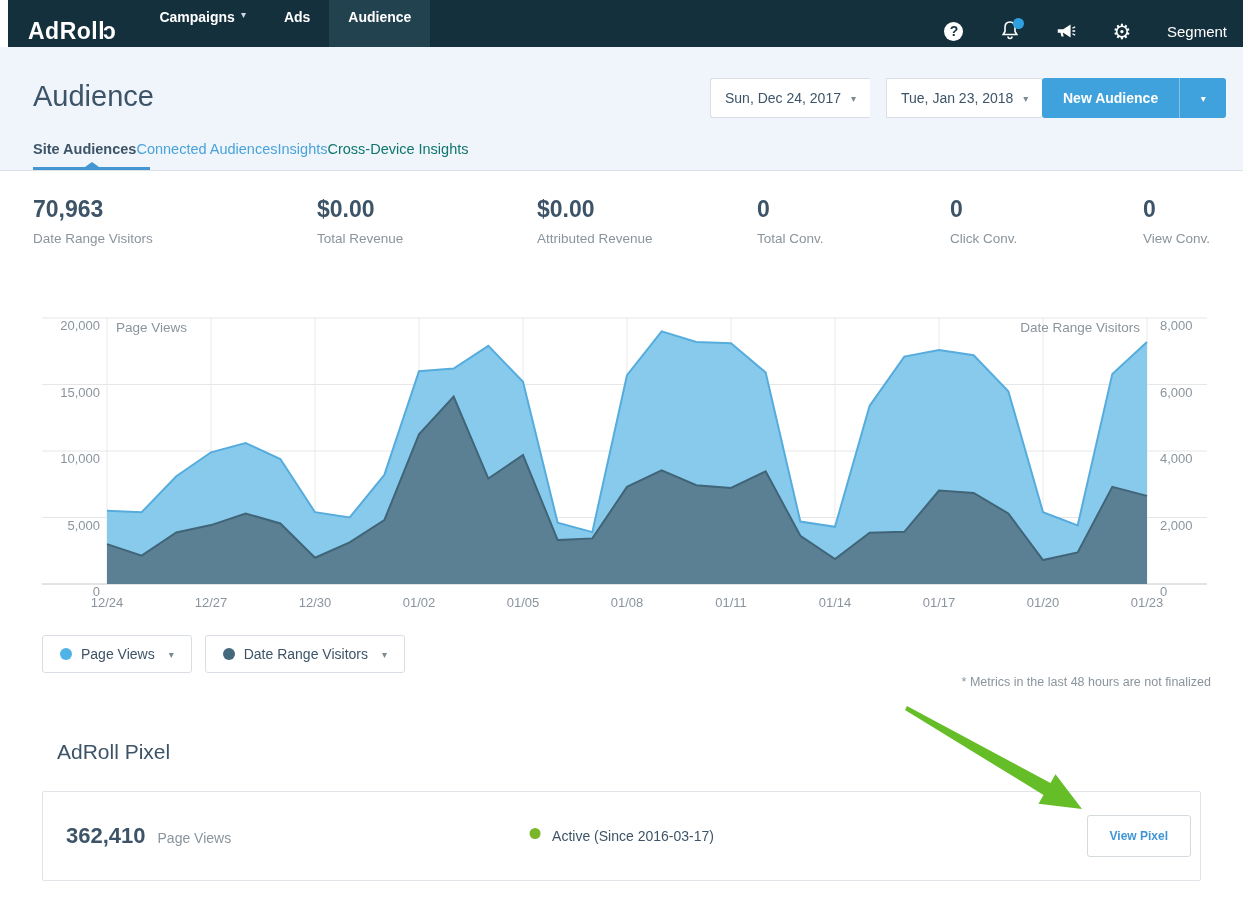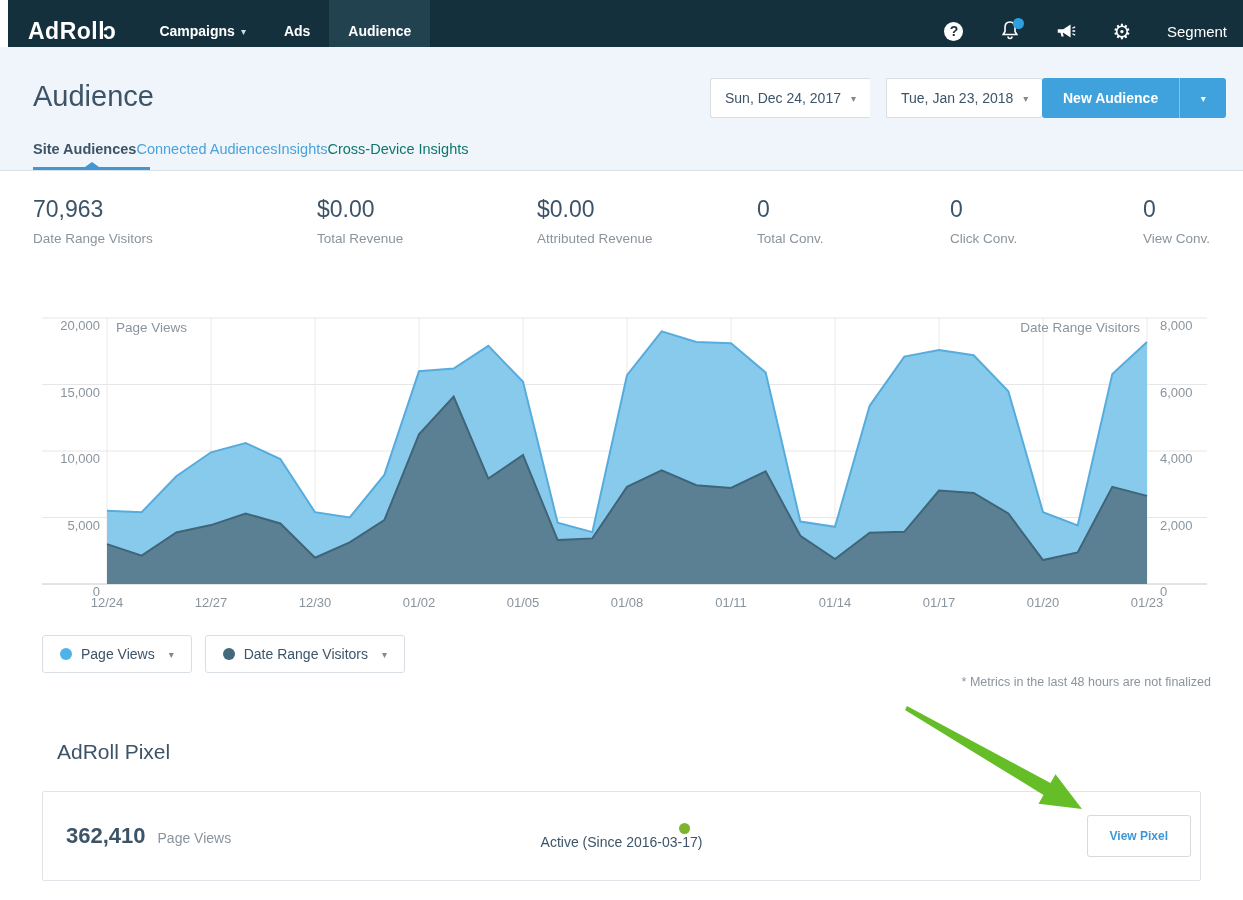--- a/index.html
+++ b/index.html
@@ -5,21 +5,21 @@
   * { margin:0; padding:0; box-sizing:border-box; }
   html,body { background:#fff; }
   body { font-family:"Liberation Sans","DejaVu Sans",sans-serif; }
   .page { position:relative; width:1243px; height:900px; overflow:hidden; background:#fff; }
 
   
   .topnav { position:absolute; top:0; left:0; width:100%; height:62px; background:#15303d; display:flex; align-items:stretch;margin-left:8px; }
   .logo { display:flex; align-items:center; padding:0 24px 0 20px; color:#fff; font-size:23px; font-weight:700; letter-spacing:0.5px; }
   .logo .hook { font-weight:700; margin-left:-2px; }
   .nav-items { display:flex; align-items:stretch; }
-  .nav-item { display:flex; align-items:center; padding:9px 19px; color:#fff; font-size:14px; font-weight:700; cursor:pointer; position:relative; }
+  .nav-item { display:flex; padding:9px 19px; color:#fff; font-size:14px; font-weight:700; cursor:pointer; position:relative; }
   .nav-item.active { background:#23424f; }
   .nav-item.active::after { content:""; position:absolute; bottom:0; left:50%; margin-left:-6px;
       border-left:6px solid transparent; border-right:6px solid transparent; border-bottom:6px solid #eff5fa; }
   .nav-item .caret { font-size:10px; margin-left:6px; color:#cfdbe2; }
   .nav-right { margin-left:auto; display:flex; align-items:center; gap:34px; padding-right:24px; }
   .nav-icon { position:relative; width:22px; height:22px; display:flex; align-items:center; justify-content:center; cursor:pointer; }
   .help-circle { width:19px; height:19px; border-radius:50%; background:#fff; color:#15303d; font-size:14px; font-weight:700; display:flex; align-items:center; justify-content:center; }
   .gear-glyph { color:#fff; font-size:21px; line-height:1; }
   .badge { position:absolute; top:-2px; right:-3px; width:11px; height:11px; border-radius:50%; }
   .account-name { color:#fff; font-size:15px; font-weight:400; cursor:pointer; }
@@ -38,21 +38,21 @@
   .tabs { position:absolute; left:33px; bottom:0; display:flex; }
   .tab { font-size:14.5px; padding-bottom:13px; position:relative; cursor:pointer; white-space:nowrap; }
   .tab.active { color:#3d5468; font-weight:700; }
   .tab.active .underline { position:absolute; left:0; right:-14px; bottom:0; height:3px; background:#4396d2; }
   .tab.active .underline::after { content:""; position:absolute; left:50%; top:-5px; margin-left:-7px;
       border-left:7px solid transparent; border-right:7px solid transparent; border-bottom:5px solid #4396d2; }
 
   
   .stats { position:absolute; top:196px; left:0; width:1243px; }
   .stat { position:absolute; top:0; }
-  .stat .value { font-size:23px; color:#3d5468; }
+  .stat .value { font-size:23px; color:#3d5468;font-weight:bold; }
   .stat .label { font-size:13.5px; color:#8a949d; margin-top:8px; }
 
   
   .chart-wrap { position:absolute; top:310px; left:0; width:1243px; height:310px; }
   svg text { font-family:"Liberation Sans","DejaVu Sans",sans-serif; }
 
   
   .legend-row { position:absolute; top:635px; left:42px; display:flex; gap:13px; }
   .legend-btn { background:#fff; border:1px solid #d8dee4; border-radius:3px; height:38px; display:flex; align-items:center; padding:0 17px; cursor:pointer; }
   .legend-dot { width:12px; height:12px; border-radius:50%; margin-right:9px; }
@@ -60,21 +60,21 @@
   .legend-btn .caret { font-size:10px; color:#7c8a94; margin-left:14px; }
 
   .footnote { position:absolute; top:675px; right:32px; font-size:12.5px; color:#8a949d; }
 
   
   .pixel-heading { position:absolute; top:740px; left:33px; font-size:21px; font-weight:400; color:#3d5468;margin-left:24px; }
   .pixel-card { position:absolute; top:791px; left:42px; width:1159px; height:90px; background:#fff; border:1px solid #e0e4e8; border-radius:2px; display:flex; align-items:center; padding:0 9px 0 23px; }
   .pixel-views { display:flex; align-items:baseline; }
   .pixel-views .value { font-size:22px; font-weight:700; color:#3d5468; }
   .pixel-views .label { font-size:14px; color:#8a949d; margin-left:12px; }
-  .pixel-status { position:absolute; left:50%; transform:translateX(-50%); display:flex; align-items:flex-end;flex-direction:column; }
+  .pixel-status { position:absolute; left:50%; transform:translateX(-50%); display:flex; align-items:flex-start; }
   .status-dot { width:11px; height:11px; border-radius:50%; margin-right:12px; }
   .status-text { font-size:14px; color:#3d5468; }
   .view-pixel-btn { margin-left:auto; height:42px; padding:0 22px; background:#fff; border:1px solid #d5dade; border-radius:3px; font-size:12px; font-weight:700; color:#3f96d6; display:flex; align-items:center; cursor:pointer; }
 
   .arrow-overlay { position:absolute; top:0; left:0; width:1243px; height:900px; pointer-events:none; }
 </style>
 </head>
 <body>
 
 <div class="page">

